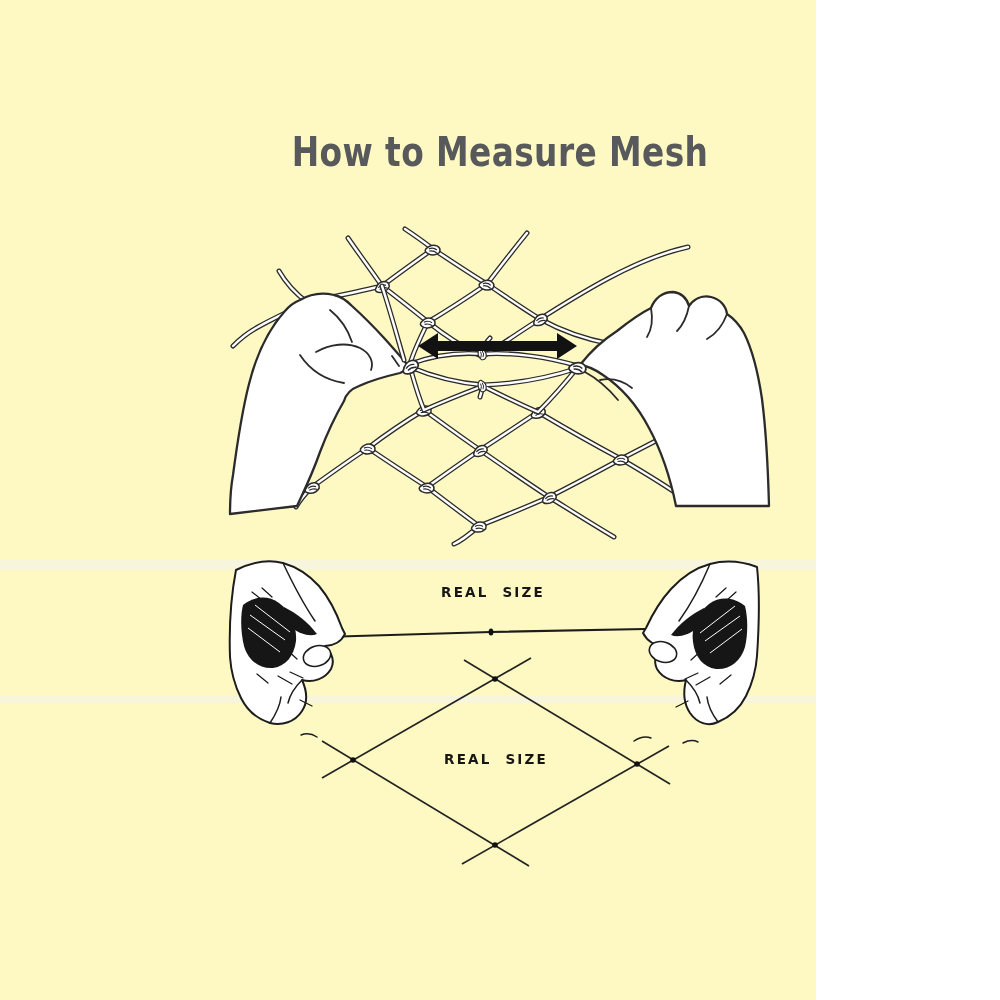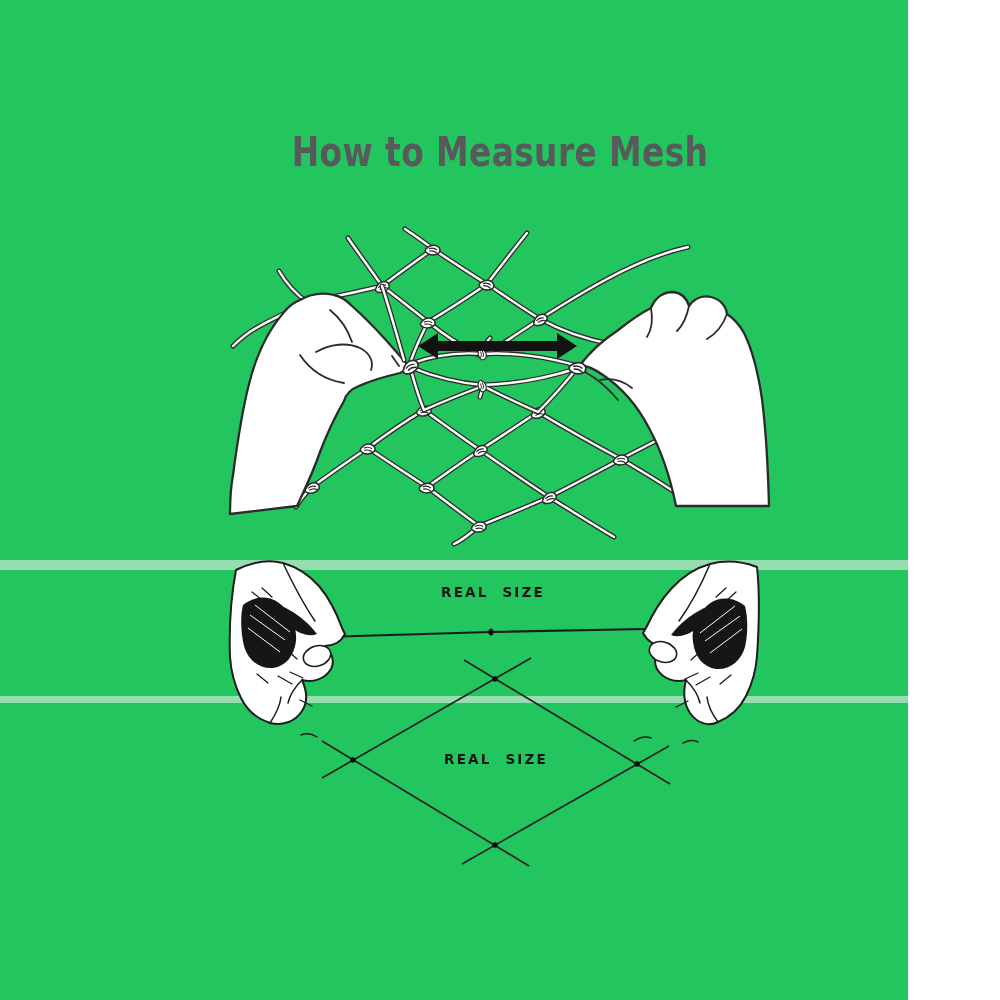--- a/index.html
+++ b/index.html
@@ -1,16 +1,16 @@
 <!DOCTYPE html>
 <html><head>
 <meta charset="utf-8">
 <style>
   html,body{margin:0;padding:0;background:#ffffff;}
-  .canvas{position:relative;width:908px;height:1000px;background:#22c55e;overflow:hidden;
+  .canvas{position:relative;width:816px;height:1000px;background:#fef9c3;overflow:hidden;
           font-family:"DejaVu Sans","Liberation Sans",sans-serif;}
   .title-wrap{position:absolute;left:0;top:131px;width:1000px;text-align:center;}
   .title-inner{display:inline-block;transform:scaleX(.82);transform-origin:center;
                font-weight:bold;font-size:40px;line-height:1.05;color:#58595b;letter-spacing:.5px;}
   svg.fig{position:absolute;left:0;top:0;width:1000px;height:1000px;}
   
   .co{fill:none;stroke:#2b2b2b;stroke-width:5;stroke-linecap:round;}
   .ci{fill:none;stroke:#ffffff;stroke-width:2.4;stroke-linecap:round;}
   .hand{fill:#ffffff;stroke:#2b2b2b;stroke-width:2.3;stroke-linejoin:round;stroke-linecap:round;}
   .hline{fill:none;stroke:#2b2b2b;stroke-width:1.8;stroke-linecap:round;}

